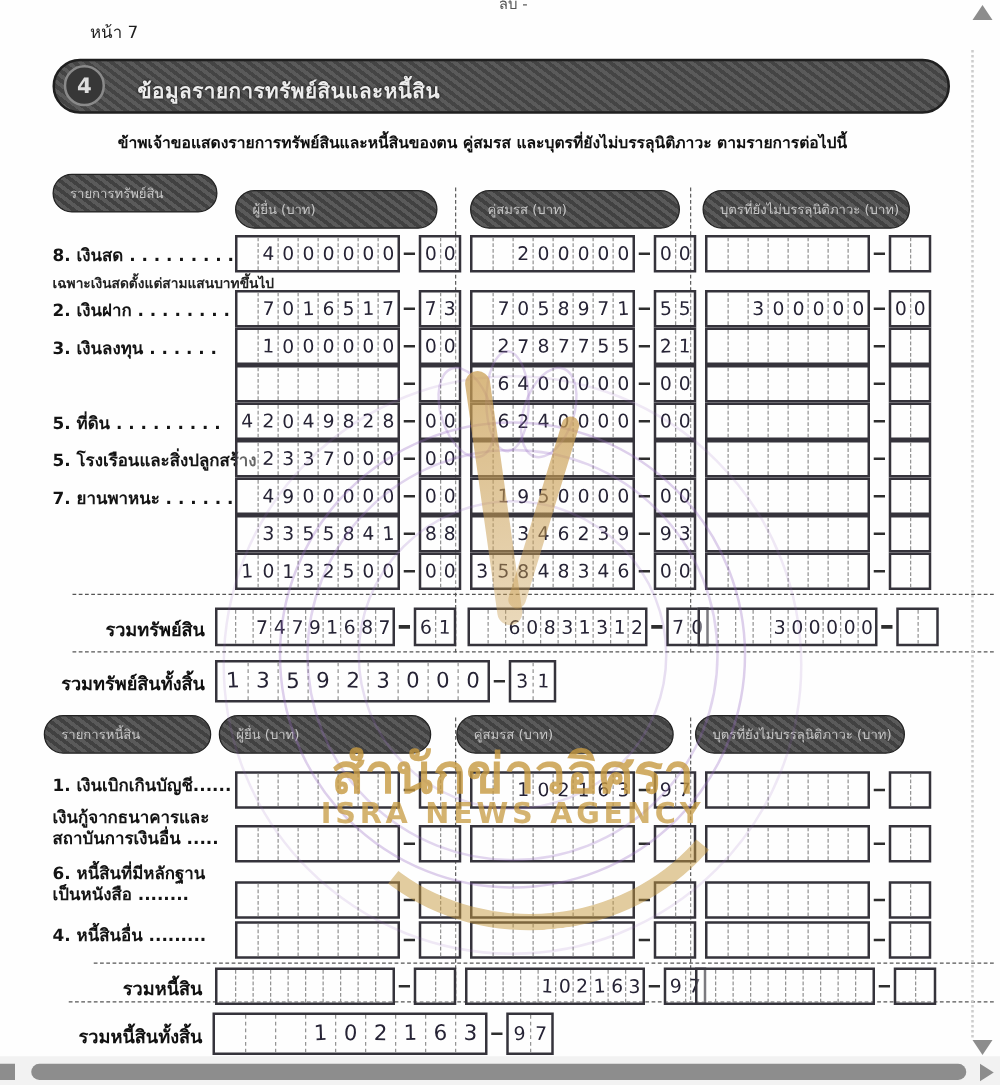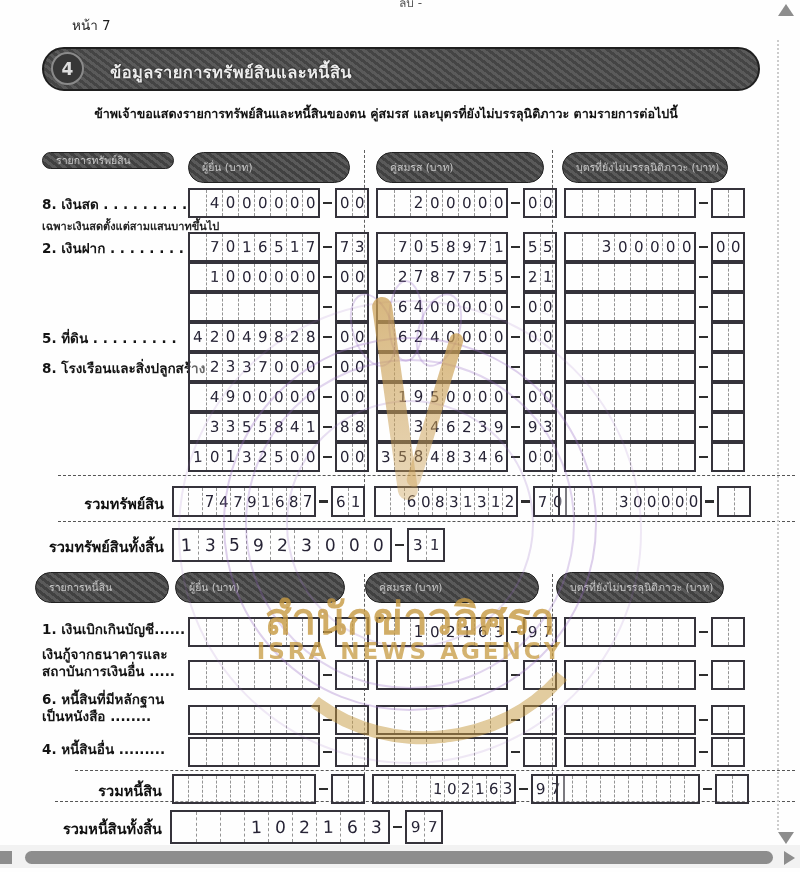--- a/index.html
+++ b/index.html
@@ -114,21 +114,21 @@
   </div>
 
   <div class="vrail"></div>
   <div class="arrow a-up"></div>
   <div class="arrow a-down"></div>
   <div class="hsb-track"></div>
   <div class="hsb-stub"></div>
   <div class="hsb-thumb"></div>
   <div class="arrow a-right"></div>
 
-<div class="oval" style="left: 42px; top: 152px; width: 132px; height: 17px;">
+<div class="oval" style="left: 42px; top: 139px; width: 132px; height: 31px;">
       <span>รายการทรัพย์สิน</span>
     </div>
     <div class="oval" style="left: 188px; top: 152px; width: 162px; height: 31px;">
       <span>ผู้ยื่น (บาท)</span>
     </div>
     <div class="oval" style="left: 376px; top: 152px; width: 168px; height: 31px;">
       <span>คู่สมรส (บาท)</span>
     </div>
     <div class="oval" style="left: 562px; top: 152px; width: 166px; height: 31px;">
       <span>บุตรที่ยังไม่บรรลุนิติภาวะ (บาท)</span>
@@ -329,20 +329,21 @@
       <div class="dashcon"></div>
       <div class="bbox">
         <div class="cell" style="width: 15px; height: 26px;">
           <span class="d" style="transform: rotate(-3deg);">0</span>
         </div>
         <div class="cell" style="width: 15px; height: 26px;">
           <span class="d" style="transform: rotate(2deg);">0</span>
         </div>
       </div>
     </div>
+    <div class="row-label" style="left: 42px; top: 267px;">3. เงินลงทุน  . . . . . .</div>
     <div class="field" style="left: 188px; top: 262px;">
       <div class="bbox">
         <div class="cell" style="width: 16px; height: 26px;"></div>
         <div class="cell" style="width: 16px; height: 26px;">
           <span class="d" style="transform: rotate(2deg);">1</span>
         </div>
         <div class="cell" style="width: 16px; height: 26px;">
           <span class="d" style="transform: rotate(0deg);">0</span>
         </div>
         <div class="cell" style="width: 16px; height: 26px;">
@@ -575,21 +576,21 @@
         <div class="cell" style="width: 16px; height: 26px;"></div>
         <div class="cell" style="width: 16px; height: 26px;"></div>
         <div class="cell" style="width: 16px; height: 26px;"></div>
       </div>
       <div class="dashcon"></div>
       <div class="bbox">
         <div class="cell" style="width: 15px; height: 26px;"></div>
         <div class="cell" style="width: 15px; height: 26px;"></div>
       </div>
     </div>
-    <div class="row-label" style="left: 42px; top: 357px;">8. โรงเรือนและสิ่งปลูกสร้าง</div>
+    <div class="row-label" style="left: 42px; top: 357px;">5. โรงเรือนและสิ่งปลูกสร้าง</div>
     <div class="field" style="left: 188px; top: 352px;">
       <div class="bbox">
         <div class="cell" style="width: 16px; height: 26px;"></div>
         <div class="cell" style="width: 16px; height: 26px;">
           <span class="d" style="transform: rotate(2deg);">2</span>
         </div>
         <div class="cell" style="width: 16px; height: 26px;">
           <span class="d" style="transform: rotate(0deg);">3</span>
         </div>
         <div class="cell" style="width: 16px; height: 26px;">
@@ -645,20 +646,21 @@
         <div class="cell" style="width: 16px; height: 26px;"></div>
         <div class="cell" style="width: 16px; height: 26px;"></div>
         <div class="cell" style="width: 16px; height: 26px;"></div>
       </div>
       <div class="dashcon"></div>
       <div class="bbox">
         <div class="cell" style="width: 15px; height: 26px;"></div>
         <div class="cell" style="width: 15px; height: 26px;"></div>
       </div>
     </div>
+    <div class="row-label" style="left: 42px; top: 387px;">7. ยานพาหนะ  . . . . . .</div>
     <div class="field" style="left: 188px; top: 382px;">
       <div class="bbox">
         <div class="cell" style="width: 16px; height: 26px;"></div>
         <div class="cell" style="width: 16px; height: 26px;">
           <span class="d" style="transform: rotate(2deg);">4</span>
         </div>
         <div class="cell" style="width: 16px; height: 26px;">
           <span class="d" style="transform: rotate(0deg);">9</span>
         </div>
         <div class="cell" style="width: 16px; height: 26px;">

